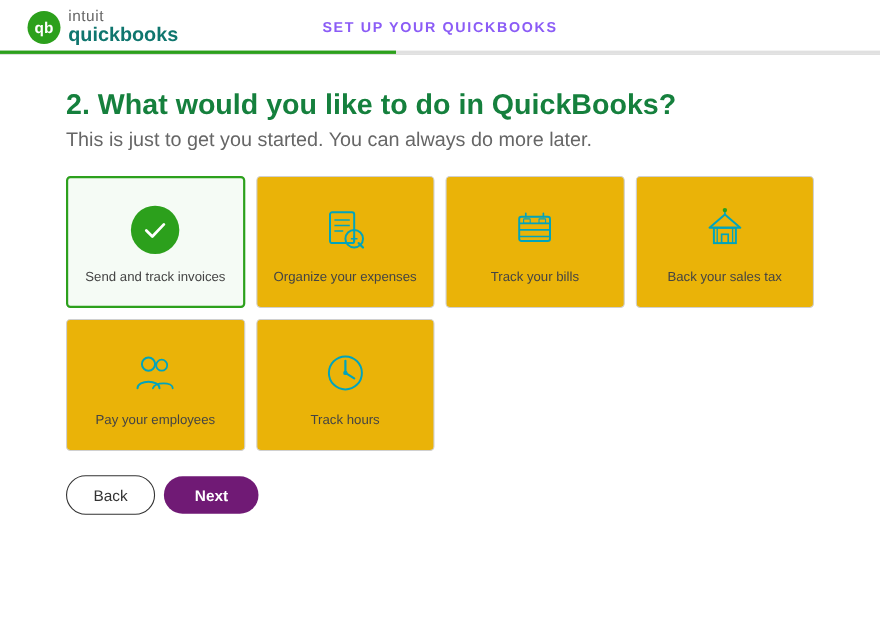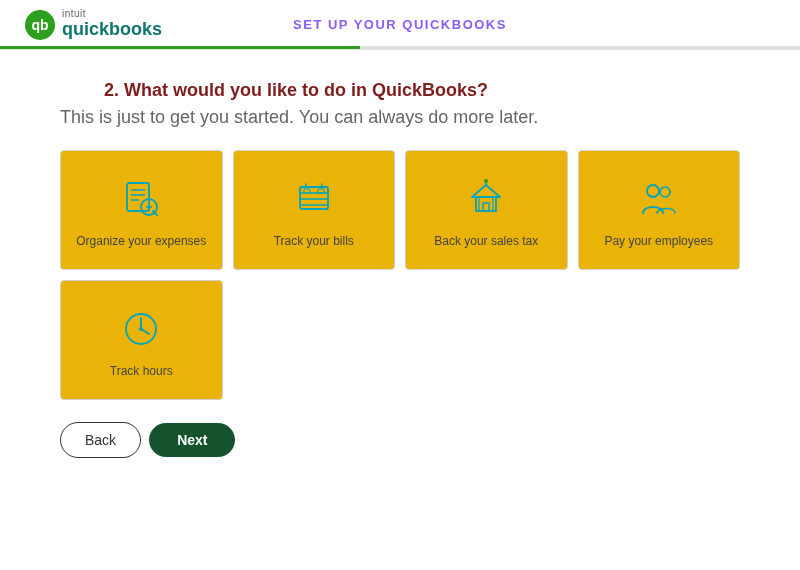--- a/index.html
+++ b/index.html
@@ -29,21 +29,21 @@
     .logo-icon {
       width: 32px;
       height: 32px;
     }
     .logo-text {
       font-size: 18px;
       font-weight: bold;
       color: #0f766e;
     }
     .logo-intuit {
-      font-size: 10px;
+      font-size: 14px;
       color: #666;
       letter-spacing: 0.5px;
       display: block;
       line-height: 1;
     }
     .header-title {
       font-size: 13px;
       font-weight: 600;
       letter-spacing: 1.5px;
       color: #8b5cf6;
@@ -63,25 +63,24 @@
     .progress-bar-fill {
       height: 100%;
       background: #2ca01c;
       width: 45%;
     }
     
     .main {
       padding: 30px 60px 20px 60px;
     }
     .question-number {
-      font-size: 18px;
+      font-size: 26px;
       font-weight: bold;
-      color: #7f1d1d;
+      color: #15803d;
       margin-bottom: 6px;
-      margin-left: 44px;
     }
     .subtitle {
       font-size: 18px;
       color: #666;
       margin-bottom: 22px;
     }
     
     .options-grid {
       display: grid;
       grid-template-columns: repeat(4, 1fr);
@@ -149,21 +148,21 @@
       background: #fff;
       font-size: 14px;
       cursor: pointer;
       color: #333;
       font-weight: 500;
     }
     .btn-next {
       padding: 9px 28px;
       border: none;
       border-radius: 20px;
-      background: #14532d;
+      background: #701a75;
       font-size: 14px;
       cursor: pointer;
       color: #fff;
       font-weight: 600;
     }
   </style>
 </head>
 <body>
 
 <div class="header">
@@ -185,20 +184,30 @@
 
 <div class="main">
   <div class="question-number">
     <span>2.</span>
     <span>What would you like to do in QuickBooks?</span>
   </div>
   <div class="subtitle">This is just to get you started. You can always do more later.</div>
 
   <div class="options-grid">
 
+    <div class="option-card selected">
+      <div class="option-icon">
+        <div class="checkmark-circle">
+          <svg viewBox="0 0 26 26" fill="none" xmlns="http://www.w3.org/2000/svg">
+            <path d="M5 13.5L10.5 19L21 8" stroke="white" stroke-width="2.5" stroke-linecap="round" stroke-linejoin="round"></path>
+          </svg>
+        </div>
+      </div>
+      <span class="option-label">Send and track invoices</span>
+    </div>
 
     <div class="option-card">
       <div class="option-icon">
         <svg viewBox="0 0 44 44" fill="none" xmlns="http://www.w3.org/2000/svg">
           <rect x="8" y="6" width="22" height="28" rx="2" stroke="#00a4bd" stroke-width="1.8" fill="none"></rect>
           <line x1="12" y1="13" x2="26" y2="13" stroke="#00a4bd" stroke-width="1.5"></line>
           <line x1="12" y1="18" x2="26" y2="18" stroke="#00a4bd" stroke-width="1.5"></line>
           <line x1="12" y1="23" x2="20" y2="23" stroke="#00a4bd" stroke-width="1.5"></line>
           <circle cx="30" cy="30" r="8" stroke="#00a4bd" stroke-width="1.8" fill="none"></circle>
           <line x1="34" y1="34" x2="38" y2="38" stroke="#00a4bd" stroke-width="2" stroke-linecap="round"></line>

